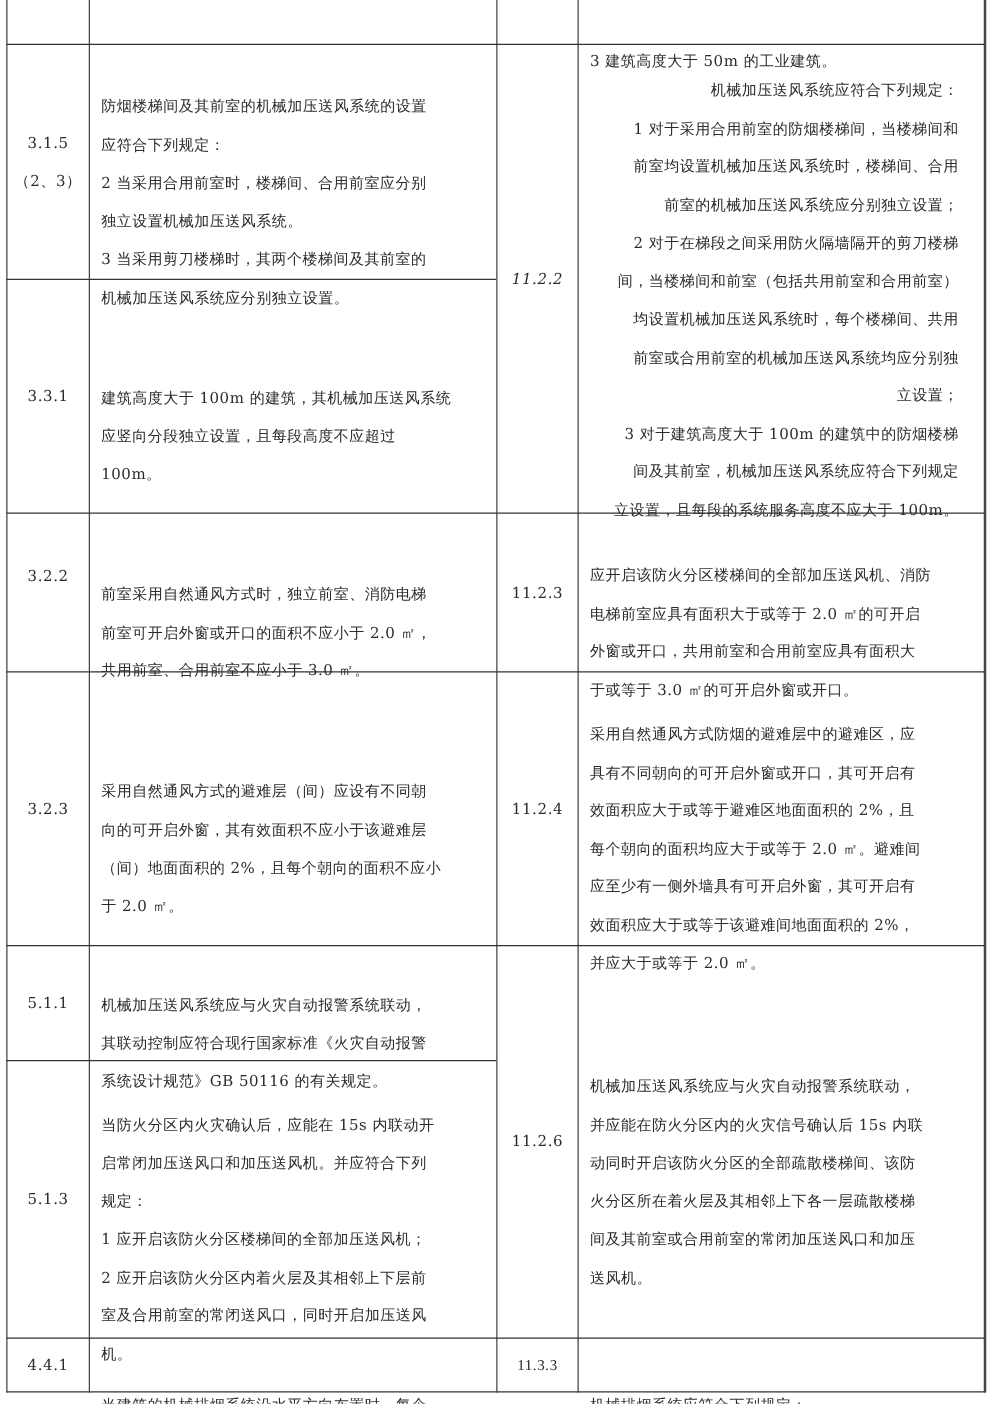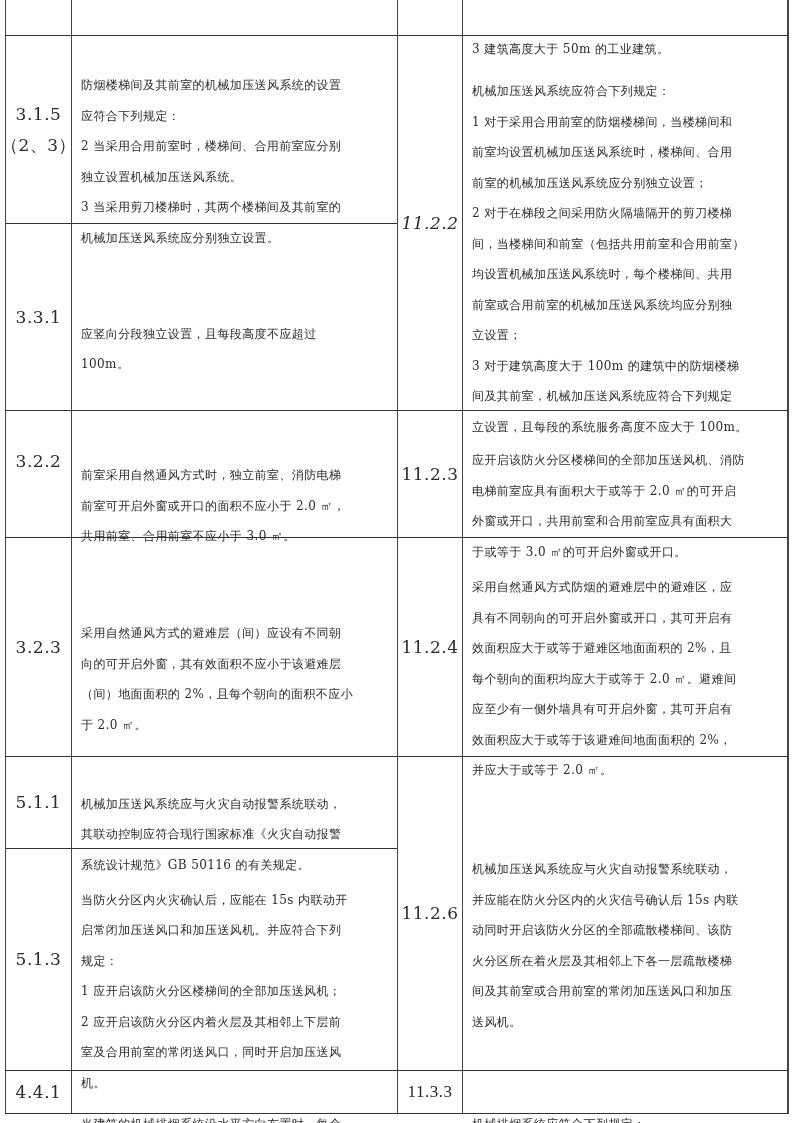--- a/index.html
+++ b/index.html
@@ -2,21 +2,21 @@
 <html><head>
 <meta charset="utf-8">
 <style>
   html, body { margin: 0; padding: 0; background: #ffffff; }
   body { width: 794px; height: 1123px; position: relative; overflow: hidden;
          font-family: "DejaVu Serif", "Liberation Serif", serif; color: #2b2b2b; }
   .page { position: absolute; left: 0; top: 0; width: 794px; height: 1123px; }
   .hline { position: absolute; height: 0; border-top: 1.5px solid #333; }
   .vline { position: absolute; width: 0; border-left: 1.5px solid #444; }
   .cell { position: absolute; display: flex; flex-direction: column; justify-content: center; box-sizing: border-box; }
-  .num { align-items: center; text-align: center; font-size: 17px; letter-spacing: 0.5px; }
+  .num { align-items: center; text-align: center; font-size: 12px; letter-spacing: 0.5px; }
   .txt { padding-left: 9px; padding-right: 20px; font-size: 12px; line-height: 30.5px; letter-spacing: 0.4px; margin-top: 32px; }
   .txt p { margin: 0; white-space: nowrap; }
   .num p { margin: 0; line-height: 30.5px; white-space: nowrap; }
 </style>
 </head>
 <body>
 
 <div class="page">
 
   <div class="vline" style="left:5px;top:0;height:1114px;"></div>
@@ -47,20 +47,21 @@
     <p>2 当采用合用前室时，楼梯间、合用前室应分别</p>
     <p>独立设置机械加压送风系统。</p>
     <p>3 当采用剪刀楼梯时，其两个楼梯间及其前室的</p>
     <p>机械加压送风系统应分别独立设置。</p>
   </div>
 
   <div class="cell num" style="left:6px;top:224px;width:65px;height:186px;">
     <p>3.3.1</p>
   </div>
   <div class="cell txt" style="left:72px;top:224px;width:325px;height:186px;">
+    <p>建筑高度大于 100m 的建筑，其机械加压送风系统</p>
     <p>应竖向分段独立设置，且每段高度不应超过</p>
     <p>100m。</p>
   </div>
 
   <div class="cell num" style="left:6px;top:398px;width:65px;height:126px;">
     <p>3.2.2</p>
   </div>
   <div class="cell txt" style="left:72px;top:411px;width:325px;height:126px;">
     <p>前室采用自然通风方式时，独立前室、消防电梯</p>
     <p>前室可开启外窗或开口的面积不应小于 2.0 ㎡，</p>
@@ -107,21 +108,21 @@
   </div>
 
   <div class="cell num" style="left:398px;top:0;width:64px;height:35px;"></div>
   <div class="cell txt" style="left:463px;top:0;width:324px;height:35px;">
     <p>3 建筑高度大于 50m 的工业建筑。</p>
   </div>
 
   <div class="cell num" style="left:398px;top:36px;width:64px;height:374px;font-style:italic;">
     <p>11.2.2</p>
   </div>
-  <div class="cell txt" style="left:463px;top:40px;width:324px;height:374px;">
+  <div class="cell txt" style="left:463px;top:21px;width:324px;height:374px;text-align:right;">
     <p>机械加压送风系统应符合下列规定：</p>
     <p>1 对于采用合用前室的防烟楼梯间，当楼梯间和</p>
     <p>前室均设置机械加压送风系统时，楼梯间、合用</p>
     <p>前室的机械加压送风系统应分别独立设置；</p>
     <p>2 对于在梯段之间采用防火隔墙隔开的剪刀楼梯</p>
     <p>间，当楼梯间和前室（包括共用前室和合用前室）</p>
     <p>均设置机械加压送风系统时，每个楼梯间、共用</p>
     <p>前室或合用前室的机械加压送风系统均应分别独</p>
     <p>立设置；</p>
     <p>3 对于建筑高度大于 100m 的建筑中的防烟楼梯</p>

